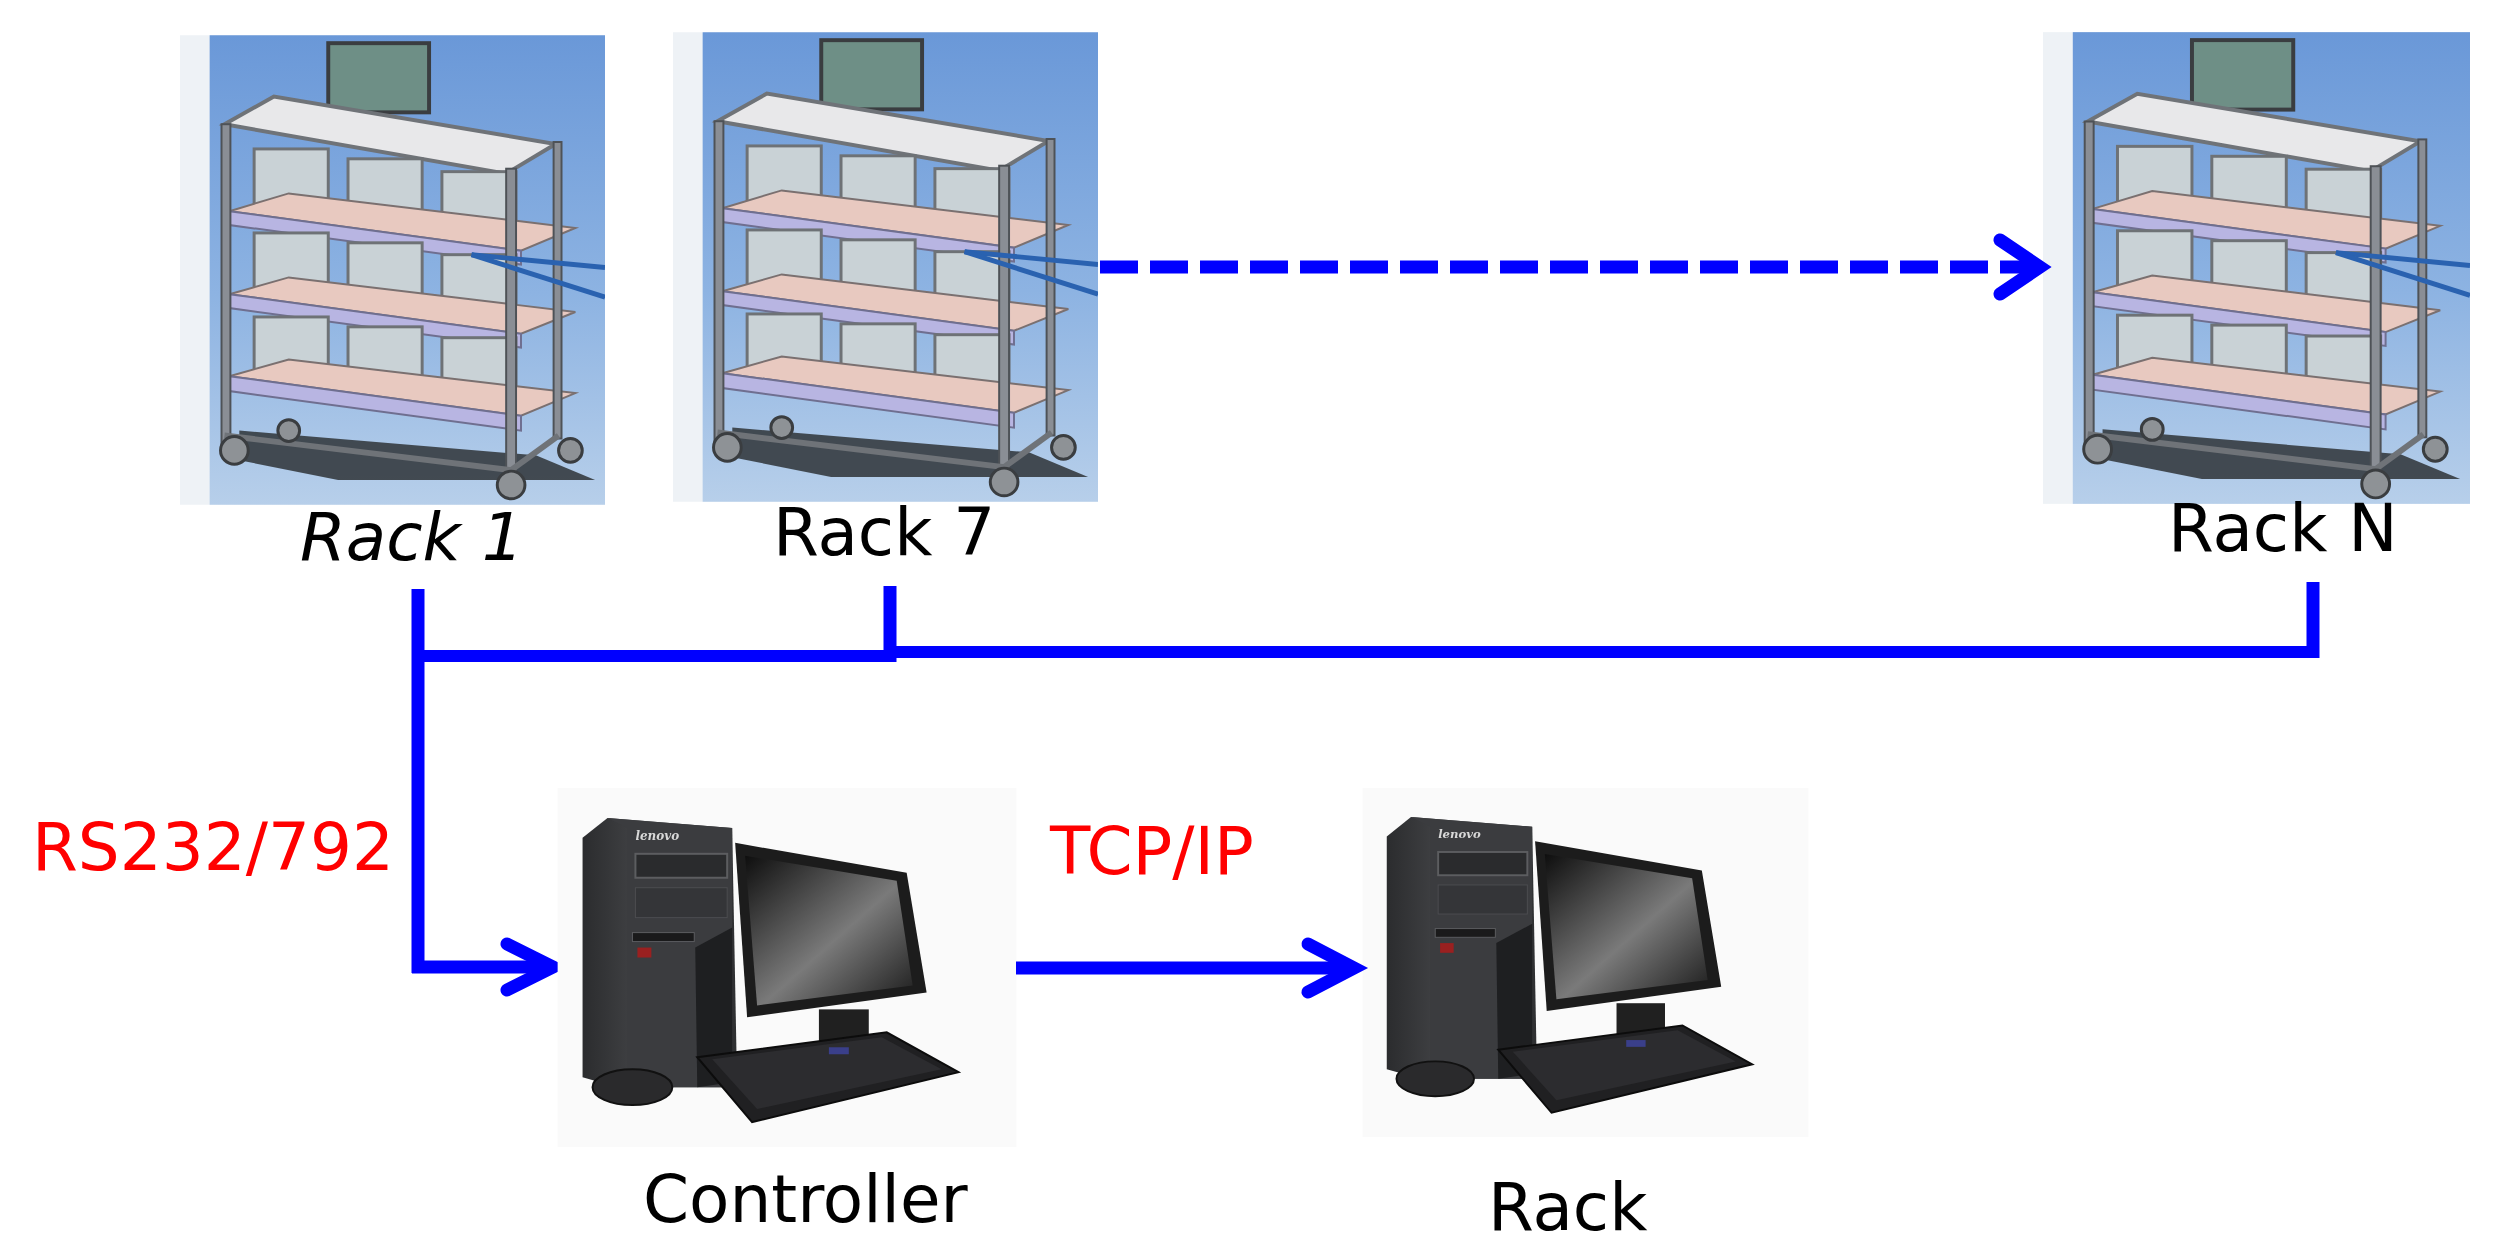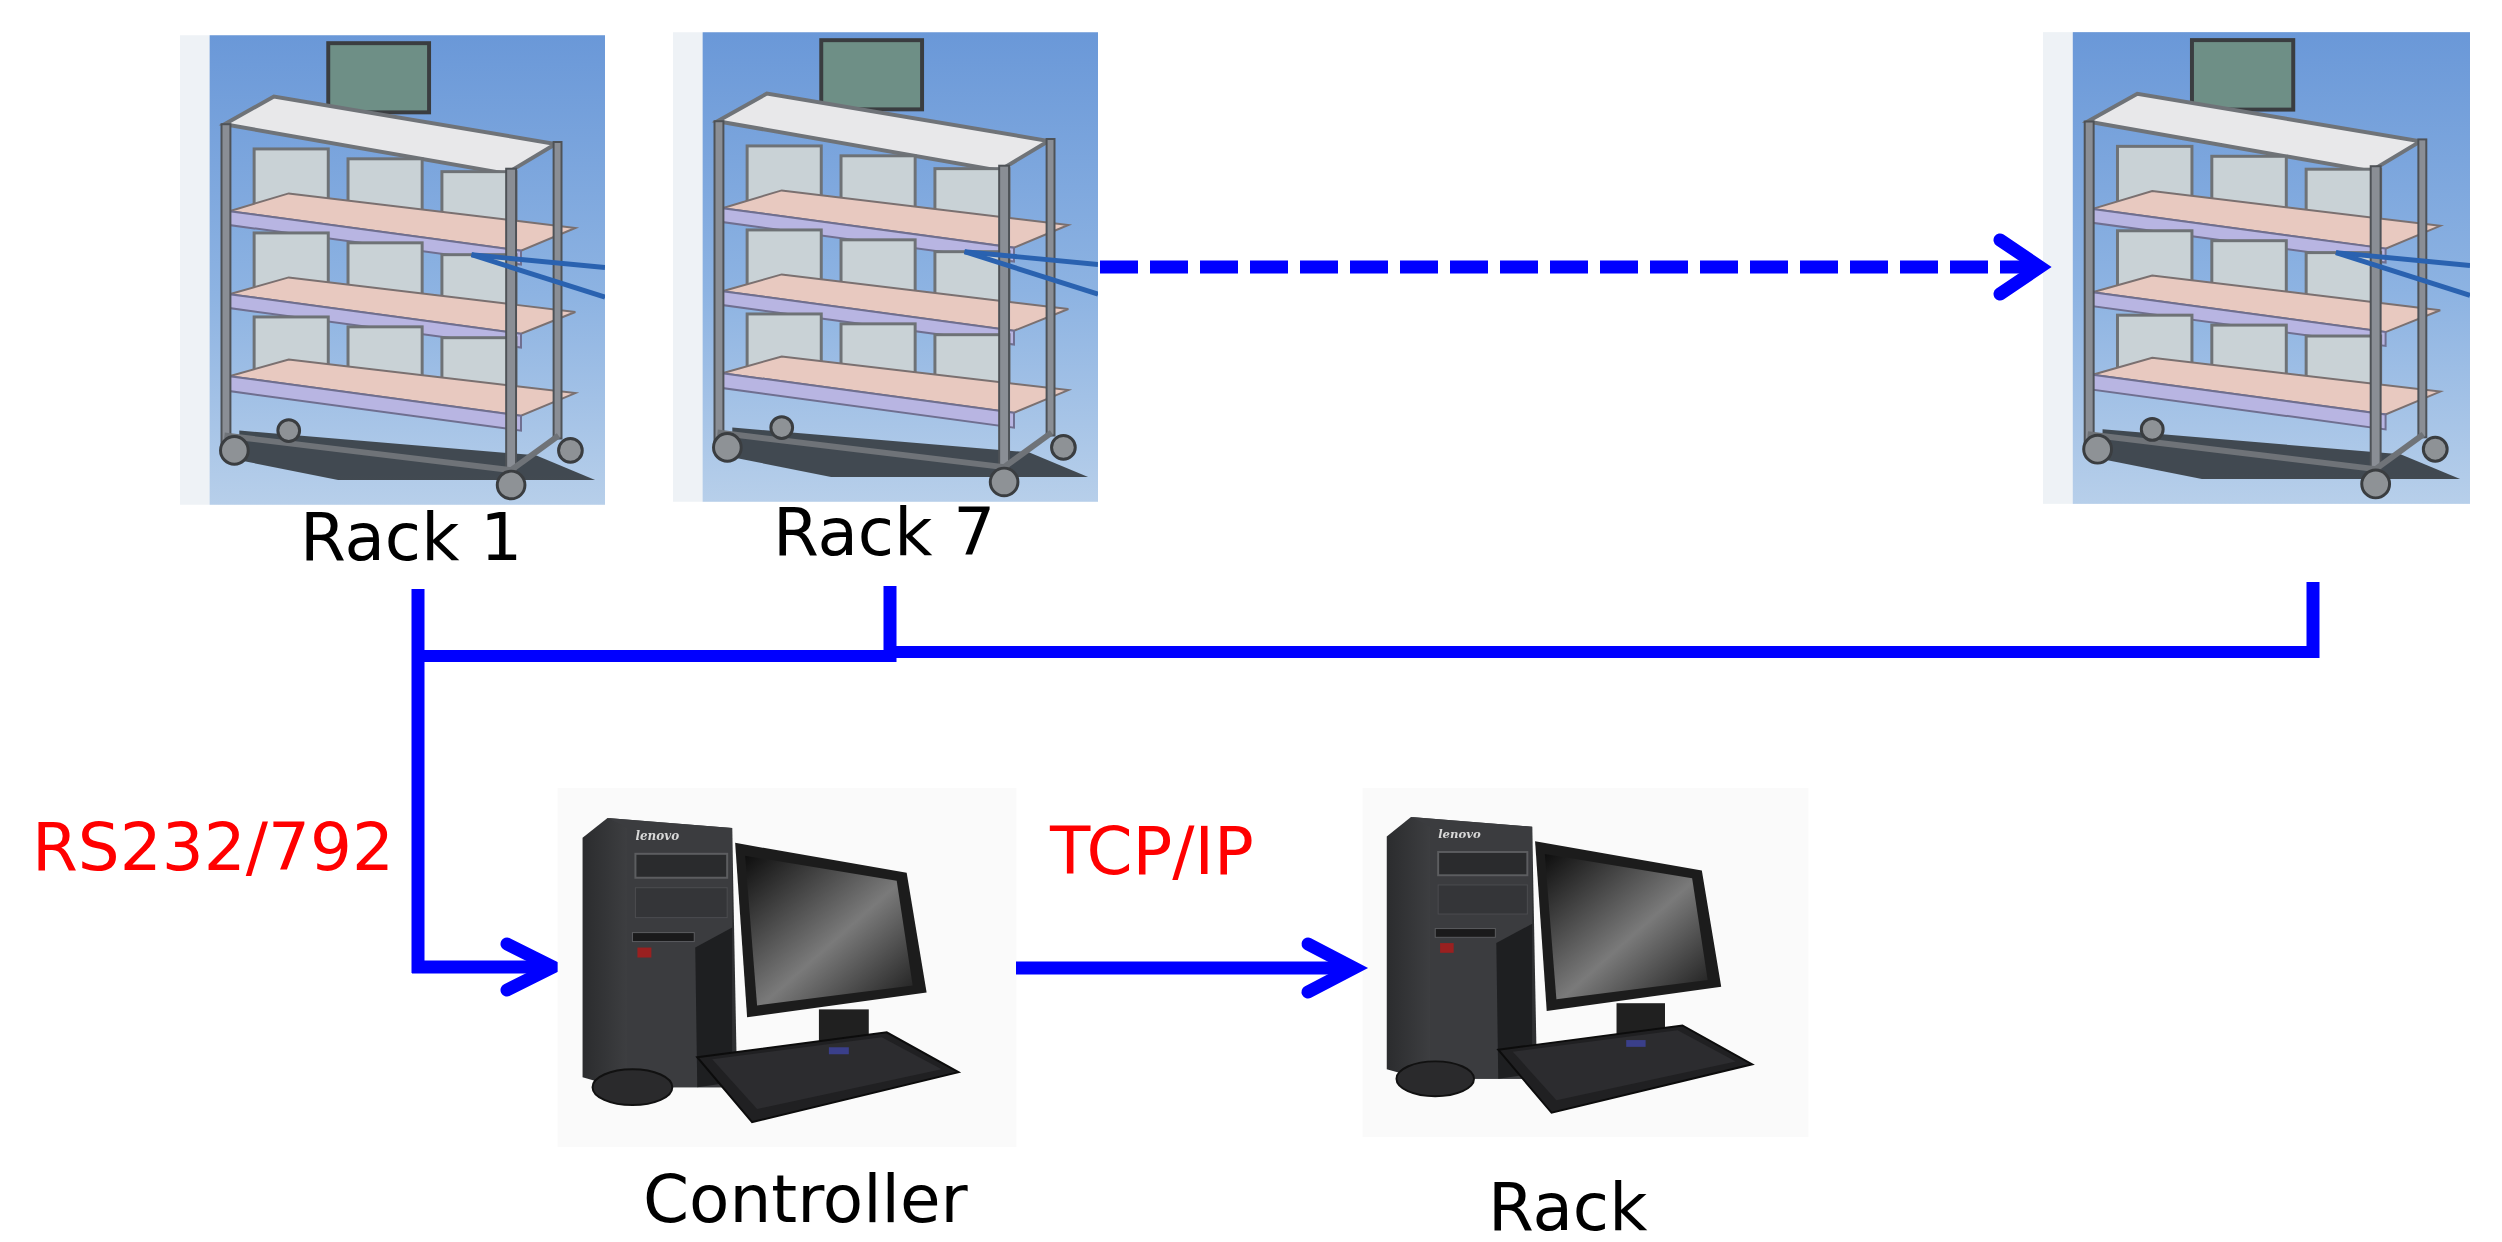--- a/index.html
+++ b/index.html
@@ -139,19 +139,20 @@
       <use href="#pcArt" x="1358" y="788" width="455" height="349"></use>
     </g>
 
     <g>
       <line x1="1016" y1="968" x2="1350" y2="968" stroke="#0000ff" stroke-width="13"></line>
       <polyline points="1308,944 1354,968 1308,992" fill="none" stroke="#0000ff" stroke-width="13" stroke-linecap="round"></polyline>
     </g>
   </svg>
 
   
-  <div class="lbl lbl-black" style="left:300px; top:505px;">Rack 1</div>
+  <div class="lbl lbl-black" style="left:300px; top:505px;font-style:italic;">Rack 1</div>
   <div class="lbl lbl-black" style="left:773px; top:500px;">Rack 7</div>
+  <div class="lbl lbl-black" style="left:2168px; top:496px;">Rack N</div>
   <div class="lbl lbl-red" style="left:32px; top:815px;">RS232/792</div>
   <div class="lbl lbl-black" style="left:643px; top:1167px;">Controller</div>
   <div class="lbl lbl-red" style="left:1050px; top:819px;">TCP/IP</div>
   <div class="lbl lbl-black" style="left:1488px; top:1175px;">Rack</div>
 </div>
 
 </body></html>

